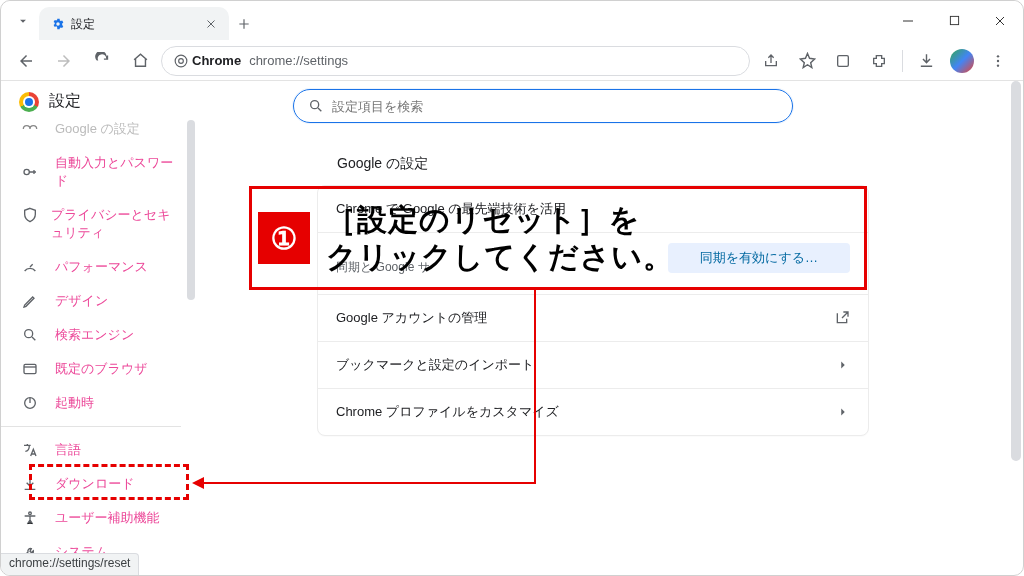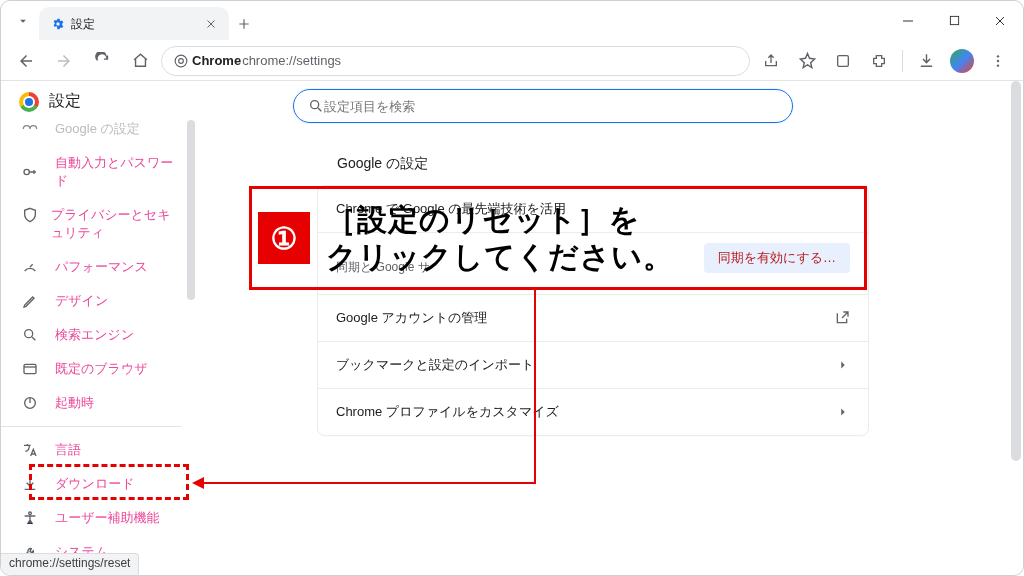--- a/index.html
+++ b/index.html
@@ -10,21 +10,21 @@
   .tab-dropdown { width: 32px; display:flex; align-items:center; justify-content:center; margin-left:6px; }
   .tab { display:flex; align-items:center; gap:6px; padding:0 12px; width:190px; height:34px; margin-top:6px; background:#f1f3f4; border-radius:10px 10px 0 0; font-size:12px; color:#202124; position:relative;}
   .tab .icon { color:#1a73e8; }
   .tab .close { margin-left:auto; color:#5f6368; }
   .newtab { width:30px; display:flex; align-items:center; justify-content:center; margin-top:6px; }
   .wincontrols { margin-left:auto; display:flex; }
   .wincontrols div { width:46px; display:flex; align-items:center; justify-content:center; color:#444; }
 
   .toolbar { height: 40px; display:flex; align-items:center; gap:4px; padding:0 8px; border-bottom:1px solid #e3e3e3; }
   .tbtn { width:34px; height:32px; border-radius:50%; display:flex; align-items:center; justify-content:center; color:#5f6368; }
-  .address { flex:1; display:flex; align-items:center; height:30px; border:1px solid #dadce0; border-radius:15px; padding:0 12px; font-size:13px; color:#202124; gap:1px;}
+  .address { flex:1; display:flex; align-items:center; height:30px; border:1px solid #dadce0; border-radius:15px; padding:0 12px; font-size:13px; color:#202124; gap:8px;}
   .address .chrome-chip { display:flex; align-items:center; gap:4px; font-size:13px; color:#202124;}
   .toolbar-right { display:flex; align-items:center; gap:2px; }
   .toolbar-right .tbtn { width:34px; }
   .avatar { width:24px; height:24px; border-radius:50%; background:linear-gradient(135deg,#34a853 0%, #4285f4 50%, #ea4335 100%); }
 
   .content { flex:1; display:flex; position:relative; overflow:hidden;}
   .sidebar { width:196px; border-right:0; display:flex; flex-direction:column; font-size:13px; color:#3c4043; position:relative; }
   .sidebar-head { display:flex; align-items:center; gap:10px; padding:10px 18px 8px 18px;}
   .chromelogo { width:20px; height:20px; border-radius:50%; position:relative; background: conic-gradient(#ea4335 0 120deg,#4caf50 120deg 240deg,#fbbc05 240deg 360deg);}
   .chromelogo::before { content:""; position:absolute; inset:4px; border-radius:50%; background:#fff;}
@@ -38,31 +38,31 @@
   .side-label { flex:1; }
   .side-sep { height:1px; background:#e3e3e3; margin:6px 16px 6px 0;}
   .sidebar-scrollbar { position:absolute; right:2px; top:0; width:8px; height:100%; }
   .sidebar-thumb { position:absolute; right:0; top:0; width:8px; height:180px; background:#dadce0; border-radius:4px;}
 
   .main { flex:1; overflow:hidden; position:relative; padding:0 0 0 96px;}
   .main-scrollbar { position:absolute; right:2px; top:0; bottom:0; width:10px; }
   .main-thumb { position:absolute; right:0; top:0; width:10px; height:380px; background:#dadce0; border-radius:5px;}
 
   .searchwrap { padding:8px 0 8px 0; }
-  .searchbox { width:500px; height:34px; border:1px solid #1a73e8; border-radius:22px; display:flex; align-items:center; padding:0 14px; color:#5f6368; font-size:13px; box-shadow: 0 0 0 1px rgba(26,115,232,.08);}
+  .searchbox { width:500px; height:34px; border:1px solid #1a73e8; border-radius:22px; display:flex; align-items:center; padding:0 14px; gap:8px; color:#5f6368; font-size:13px; box-shadow: 0 0 0 1px rgba(26,115,232,.08);}
   .searchbox input { border:none; outline:none; flex:1; font-size:13px; color:#202124; background:transparent;}
 
   .section-title { font-size:14px; color:#202124; margin:24px 0 12px 44px;}
   .card { width:552px; border:1px solid #ececec; border-radius:8px; margin-left:24px; background:#fff; box-shadow:0 1px 1px rgba(0,0,0,.02); overflow:hidden;}
   .card-row { display:flex; align-items:center; padding:14px 18px; font-size:13px; color:#202124; border-top:1px solid #ececec;}
   .card-row:first-child { border-top:none; padding-top:14px;}
   .card-row .row-label { flex:1; display:flex; flex-direction:column; gap:6px;}
   .sub { font-size:12px; color:#5f6368;}
   .card-row .chev { color:#5f6368;}
-  .sync-btn { background:#e8f0fe; color:#b91c1c; padding:6px 14px; border-radius:4px; font-size:13px; white-space:nowrap;margin-left:8px;}
+  .sync-btn { background:#e8f0fe; color:#0369a1; padding:6px 32px; border-radius:4px; font-size:13px; white-space:nowrap;margin-left:8px;}
   .open-icon { color:#5f6368;}
 
   .annotation { position:absolute; left:248px; top:185px; width:peel; z-index:30; pointer-events:none;}
   .anno-box { border:3px solid #e60000; width:618px; height:104px; display:flex; align-items:center; background:rgba(255,255,255,0.0);}
   .anno-badge { width:52px; height:52px; background:#e60000; color:#fff; display:flex; align-items:center; justify-content:center; font-size:30px; font-weight:700; margin-left:6px;}
   .anno-text { font-size:30px; font-weight:700; color:#000; margin-left:16px; line-height:1.25; letter-spacing:1px;}
 
   .anno-connector { position:absolute; z-index:29; pointer-events:none; }
   .conn-v { position:absolute; left:533px; top:289px; width:2px; height:194px; background:#e60000;}
   .conn-h { position:absolute; left:201px; top:481px; width:334px; height:2px; background:#e60000;}

